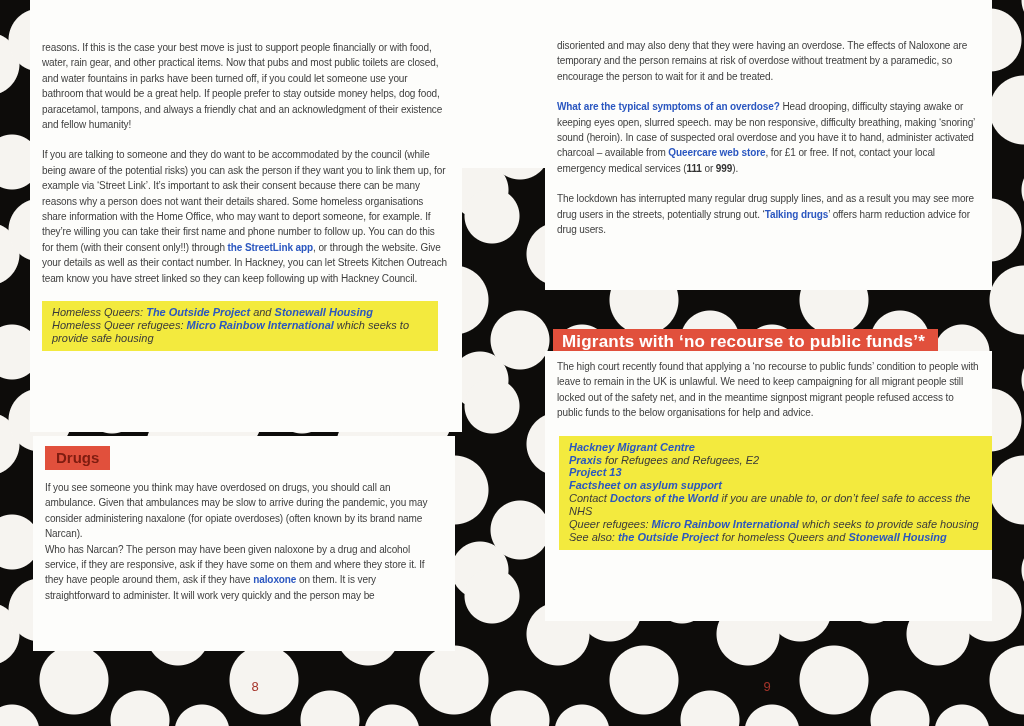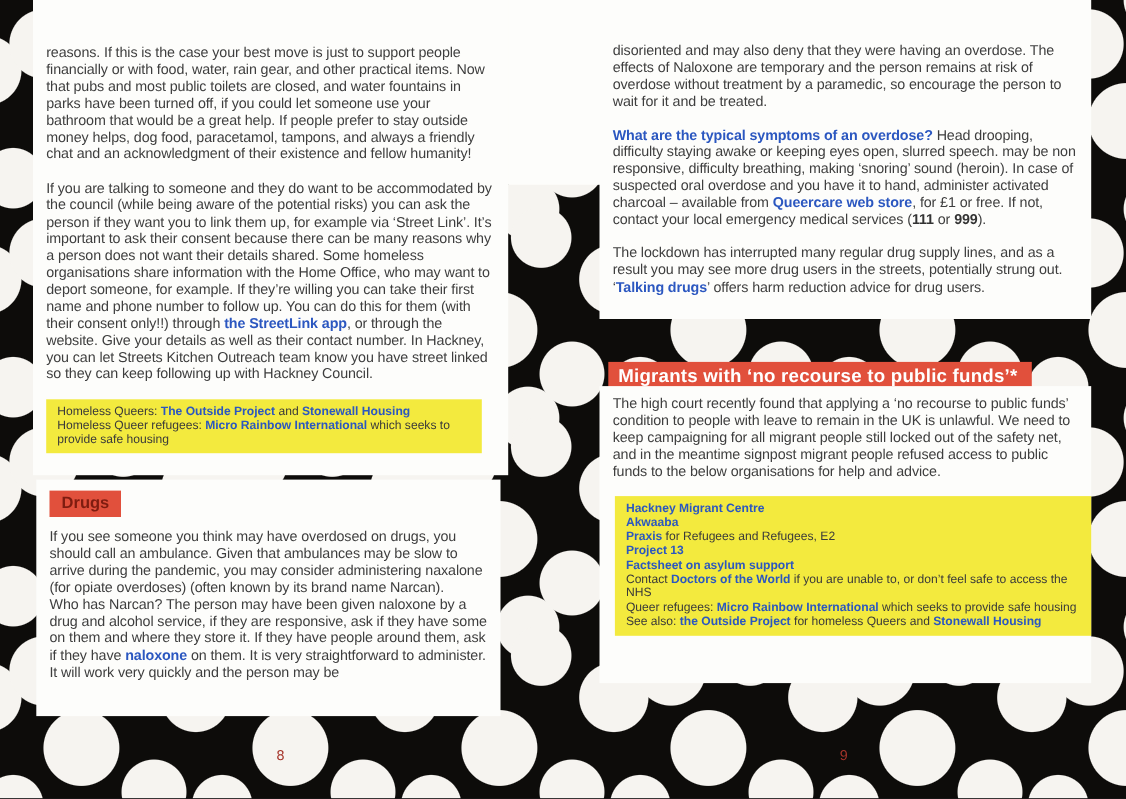--- a/index.html
+++ b/index.html
@@ -26,42 +26,42 @@
     background-size:190px 190px;
   }
   .paper{position:absolute;background:#fdfdfb;overflow:hidden;box-sizing:border-box;}
   .l1{left:30px;top:0;width:432px;height:432px;padding:40px 14px 0 12px;}
   .gutter{left:460px;top:0;width:87px;height:168px;}
   .l2{left:33px;top:436px;width:422px;height:215px;padding:8px 12px 0 12px;}
   .r1{left:545px;top:0;width:447px;height:290px;padding:38px 12px 0 12px;}
   .r2{left:545px;top:351px;width:447px;height:270px;padding:8px 12px 0 12px;}
 
   .body{
-    margin:0 0 15px 0;font-size:13px;line-height:15.4px;color:#3e3e3e;
+    margin:0 0 15px 0;font-size:10px;line-height:15.4px;color:#3e3e3e;
     letter-spacing:-0.1px;
   }
   .link{color:#2b57c0;font-weight:bold;text-decoration:none;cursor:pointer;}
   .lead{color:#2b57c0;font-weight:bold;}
   .b{font-weight:bold;color:#333;text-align:right;}
 
   .badge{
     display:inline-block;background:#e1503c;font-weight:bold;
     padding:3px 11px 4px 11px;
   }
   .badge-drugs{color:#7e1c10;font-size:15px;margin:2px 0 10px 0;}
   .badge-migrants{
     position:absolute;left:553px;top:329px;color:#ffffff;font-size:17px;
     padding:3px 13px 4px 9px;letter-spacing:0.2px;
   }
 
   .ybox{
     background:#f3ea3e;box-sizing:border-box;
     padding:5px 10px 6px 10px;font-size:11px;line-height:12.9px;color:#3a3a3a;
   }
-  .ybox p{margin:0;}
+  .ybox p{margin:0;font-style:italic;}
   .ybox-l{width:396px;margin:12px 0 0 0;}
   .ybox-r{width:440px;margin:14px 0 0 2px;}
 
   .pagenum{
     position:absolute;font-size:13px;color:#a5342a;width:20px;text-align:center;
   }
   .pn8{left:245px;top:679px;}
   .pn9{left:757px;top:679px;}
 </style>
 </head>
@@ -92,21 +92,20 @@
     <p class="body"><span class="lead">What are the typical symptoms of an overdose?</span><span> Head drooping, difficulty staying awake or keeping eyes open, slurred speech. may be non responsive, difficulty breathing, making ‘snoring’ sound (heroin). In case of suspected oral overdose and you have it to hand, administer activated charcoal – available from </span><a class="link">Queercare web store</a><span>, for £1 or free. If not, contact your local emergency medical services (</span><span class="b">111</span><span> or </span><span class="b">999</span><span>).</span></p>
     <p class="body"><span>The lockdown has interrupted many regular drug supply lines, and as a result you may see more drug users in the streets, potentially strung out. ‘</span><a class="link">Talking drugs</a><span>’ offers harm reduction advice for drug users.</span></p>
   </div>
 
   <span class="badge badge-migrants">Migrants with ‘no recourse to public funds’*</span>
 
   <div class="paper r2">
     <p class="body"><span>The high court recently found that applying a ‘no recourse to public funds’ condition to people with leave to remain in the UK is unlawful. We need to keep campaigning for all migrant people still locked out of the safety net, and in the meantime signpost migrant people refused access to public funds to the below organisations for help and advice.</span></p>
     <div class="ybox ybox-r">
       <p><a class="link">Hackney Migrant Centre</a></p>
-      <p><a class="link">Akwaaba</a></p>
       <p><a class="link">Praxis</a><span> for Refugees and Refugees, E2</span></p>
       <p><a class="link">Project 13</a></p>
       <p><a class="link">Factsheet on asylum support</a></p>
       <p><span>Contact </span><a class="link">Doctors of the World</a><span> if you are unable to, or don’t feel safe to access the NHS</span></p>
       <p><span>Queer refugees: </span><a class="link">Micro Rainbow International</a><span> which seeks to provide safe housing</span></p>
       <p><span>See also: </span><a class="link">the Outside Project</a><span> for homeless Queers and </span><a class="link">Stonewall Housing</a></p>
     </div>
   </div>
 
   <div class="pagenum pn8">8</div>

